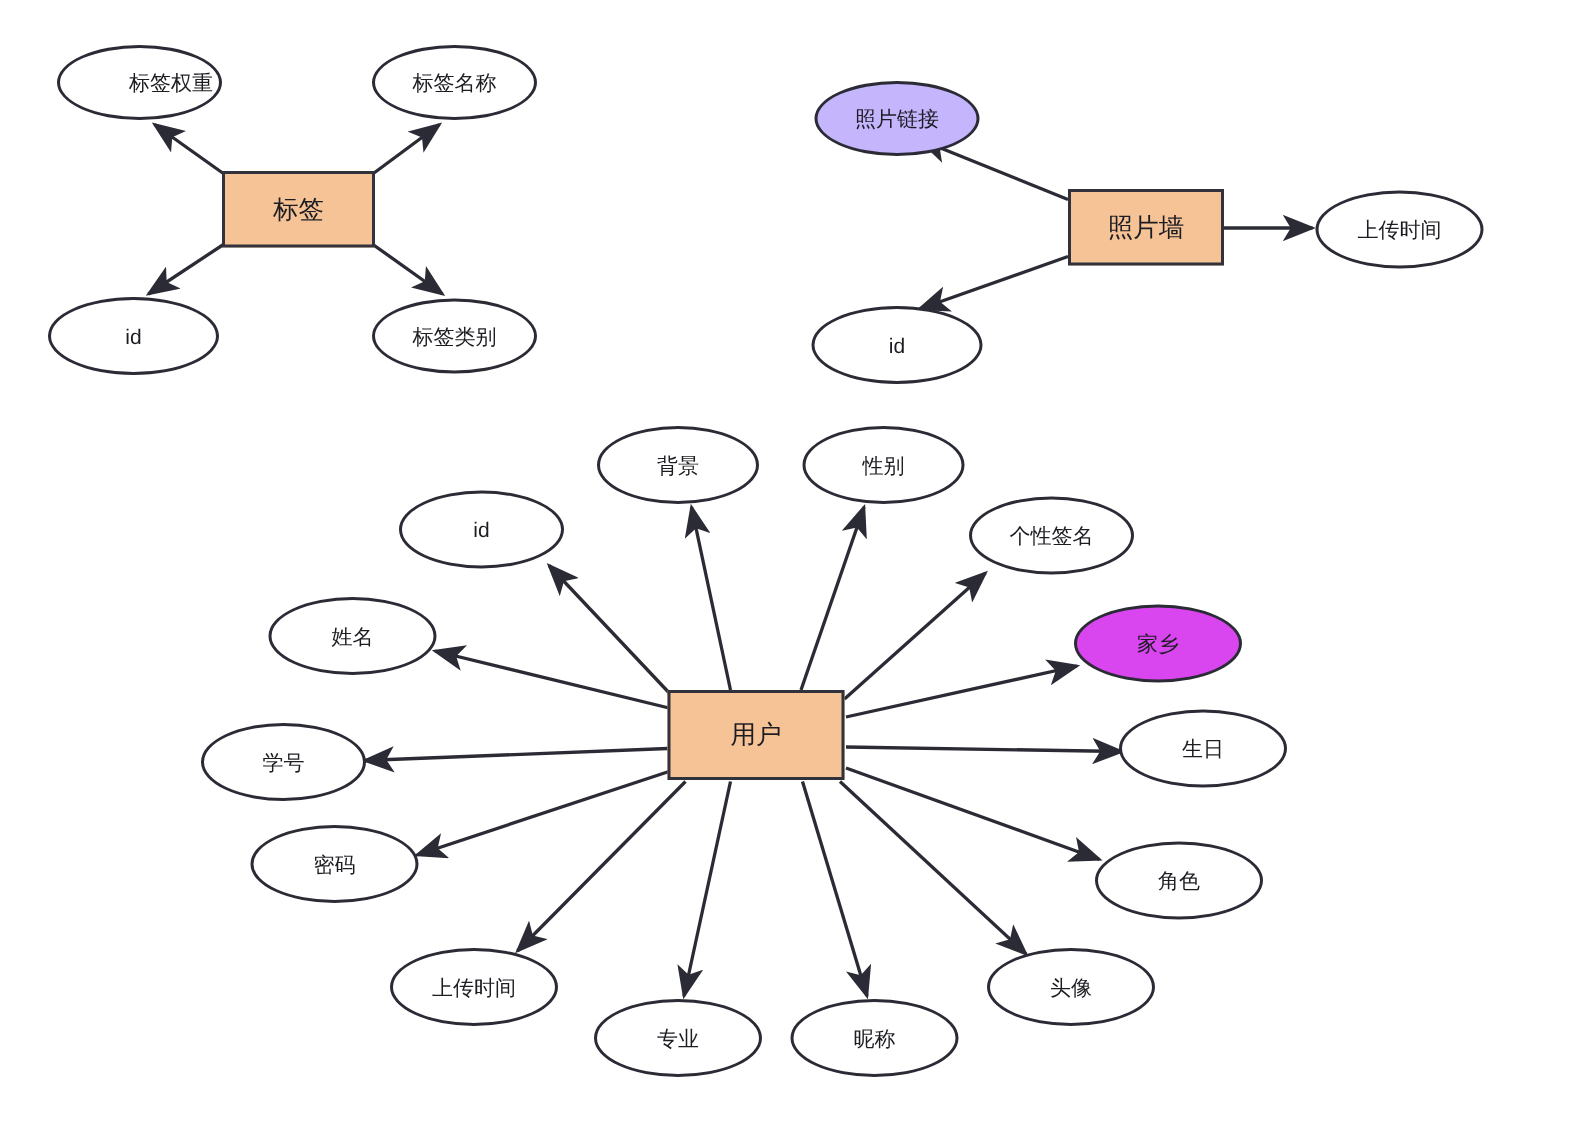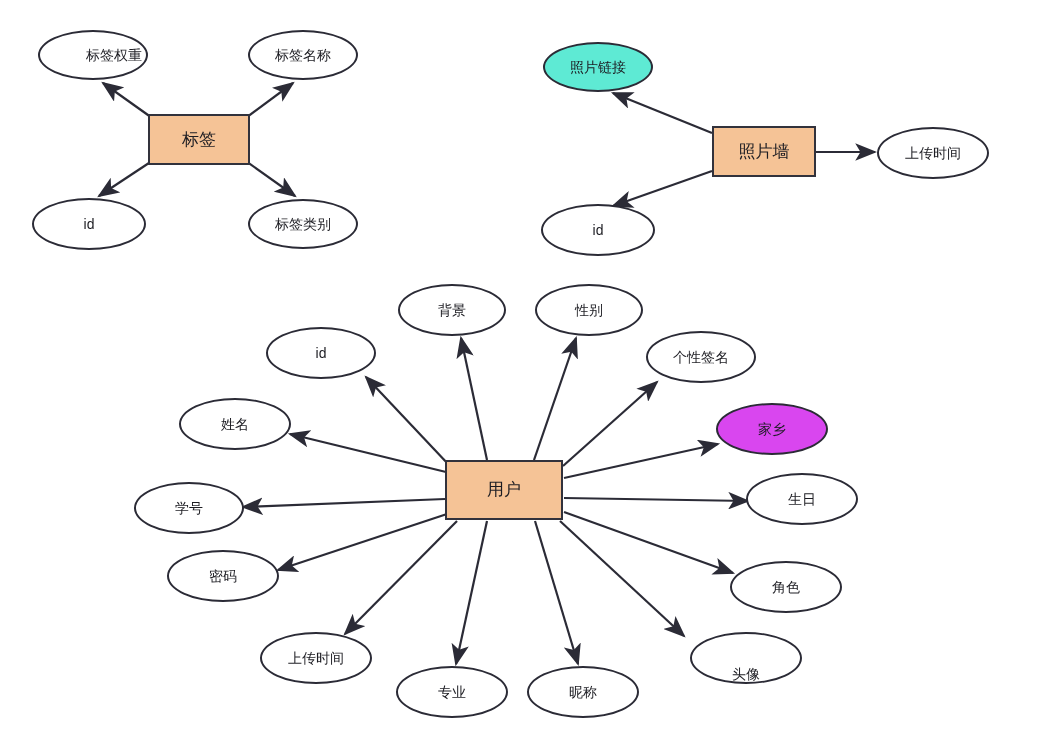--- a/index.html
+++ b/index.html
@@ -106,21 +106,21 @@
       </div>
       <div class="node attribute" style="left: 248px; top: 30px; width: 110px; height: 50px; background: rgb(255, 255, 255); border-color: rgb(43, 43, 54); text-align: center;">
         <span class="node-label">标签名称</span>
       </div>
       <div class="node attribute pk" style="left: 32px; top: 198px; width: 114px; height: 52px; background: rgb(255, 255, 255); border-color: rgb(43, 43, 54);">
         <span class="node-label">id</span>
       </div>
       <div class="node attribute" style="left: 248px; top: 199px; width: 110px; height: 50px; background: rgb(255, 255, 255); border-color: rgb(43, 43, 54); justify-content: center;">
         <span class="node-label">标签类别</span>
       </div>
-      <div class="node attribute" style="left: 543px; top: 42px; width: 110px; height: 50px; background: #5eead4; border-color: rgb(43, 43, 54);">
+      <div class="node attribute" style="left: 543px; top: 54px; width: 110px; height: 50px; background: #c4b5fd; border-color: rgb(43, 43, 54);">
         <span class="node-label">照片链接</span>
       </div>
       <div class="node attribute pk" style="left: 541px; top: 204px; width: 114px; height: 52px; background: rgb(255, 255, 255); border-color: rgb(43, 43, 54);">
         <span class="node-label">id</span>
       </div>
       <div class="node attribute" style="left: 877px; top: 127px; width: 112px; height: 52px; background: rgb(255, 255, 255); border-color: rgb(43, 43, 54);">
         <span class="node-label">上传时间</span>
       </div>
       <div class="node attribute" style="left: 398px; top: 284px; width: 108px; height: 52px; background: rgb(255, 255, 255); border-color: rgb(43, 43, 54); justify-content: center;">
         <span class="node-label">背景</span>
@@ -148,21 +148,21 @@
       </div>
       <div class="node attribute" style="left: 167px; top: 550px; width: 112px; height: 52px; background: rgb(255, 255, 255); border-color: rgb(43, 43, 54);">
         <span class="node-label">密码</span>
       </div>
       <div class="node attribute" style="left: 730px; top: 561px; width: 112px; height: 52px; background: rgb(255, 255, 255); border-color: rgb(43, 43, 54); text-align: center;">
         <span class="node-label">角色</span>
       </div>
       <div class="node attribute" style="left: 260px; top: 632px; width: 112px; height: 52px; background: rgb(255, 255, 255); border-color: rgb(43, 43, 54);">
         <span class="node-label">上传时间</span>
       </div>
-      <div class="node attribute" style="left: 690px; top: 632px; width: 112px; height: 52px; background: rgb(255, 255, 255); border-color: rgb(43, 43, 54); align-items: flex-end;">
+      <div class="node attribute" style="left: 658px; top: 632px; width: 112px; height: 52px; background: rgb(255, 255, 255); border-color: rgb(43, 43, 54);">
         <span class="node-label">头像</span>
       </div>
       <div class="node attribute" style="left: 396px; top: 666px; width: 112px; height: 52px; background: rgb(255, 255, 255); border-color: rgb(43, 43, 54);">
         <span class="node-label">专业</span>
       </div>
       <div class="node attribute" style="left: 527px; top: 666px; width: 112px; height: 52px; background: rgb(255, 255, 255); border-color: rgb(43, 43, 54);">
         <span class="node-label">昵称</span>
       </div>
     </div>
 

